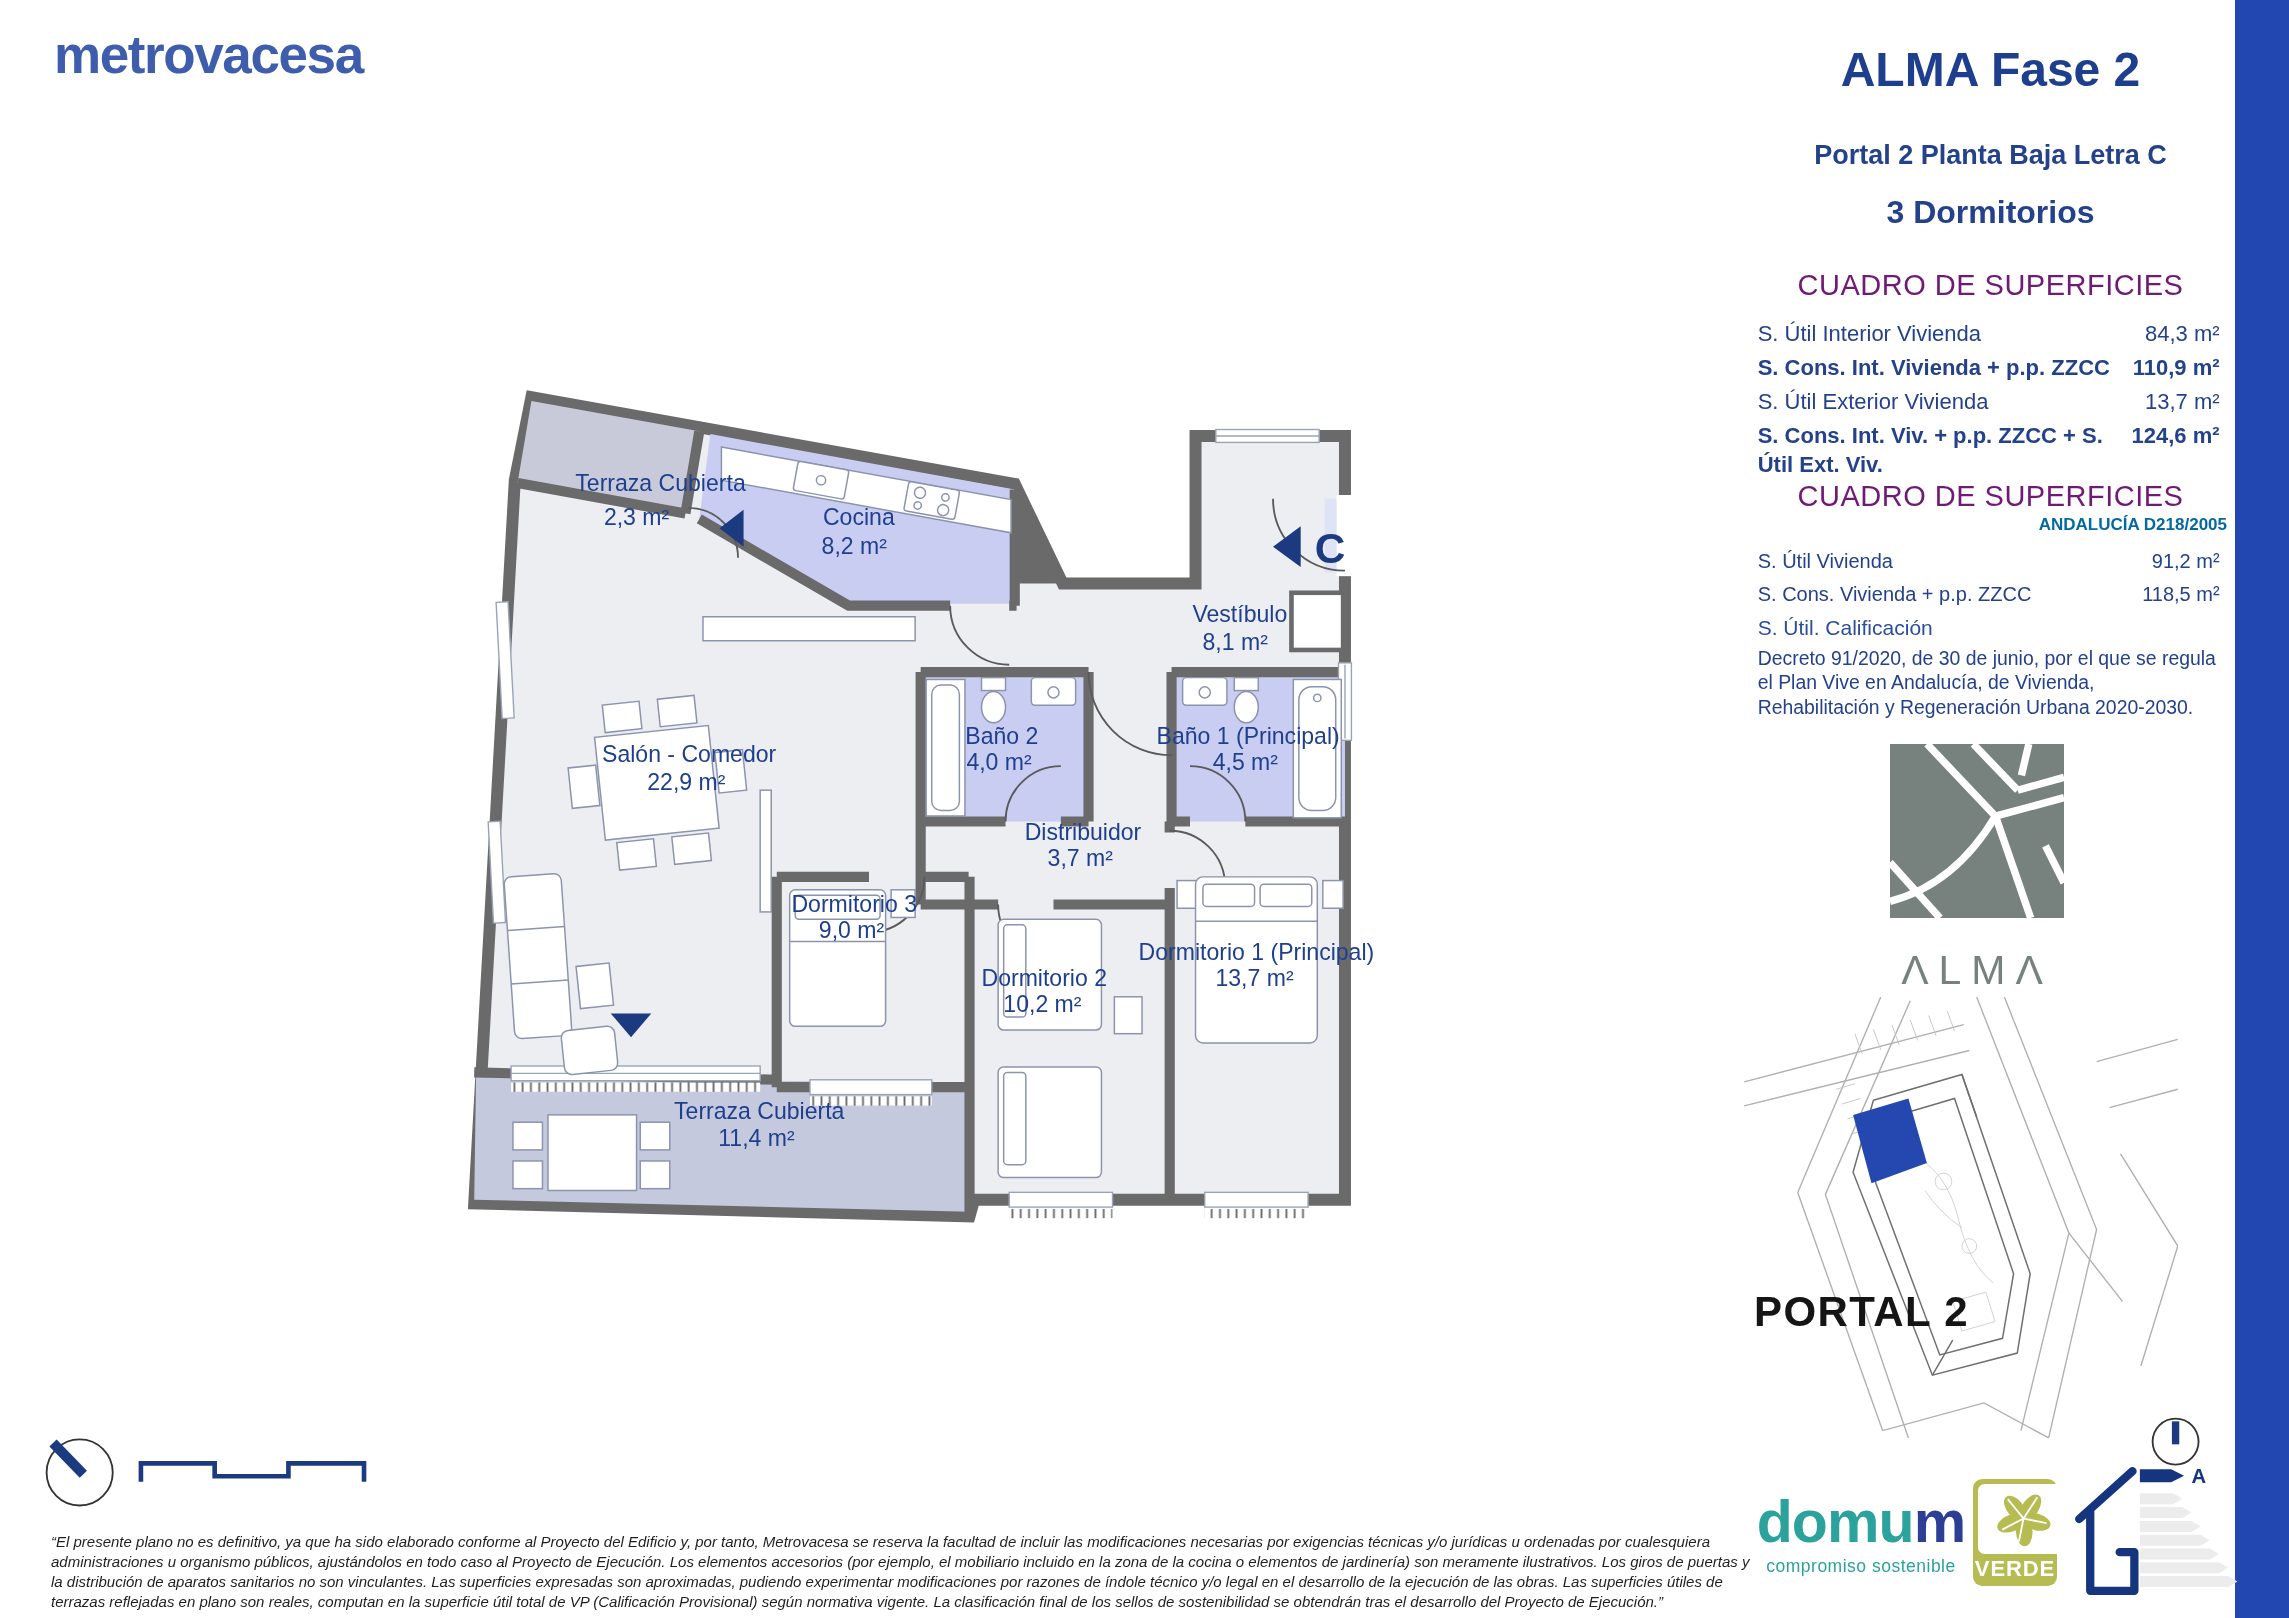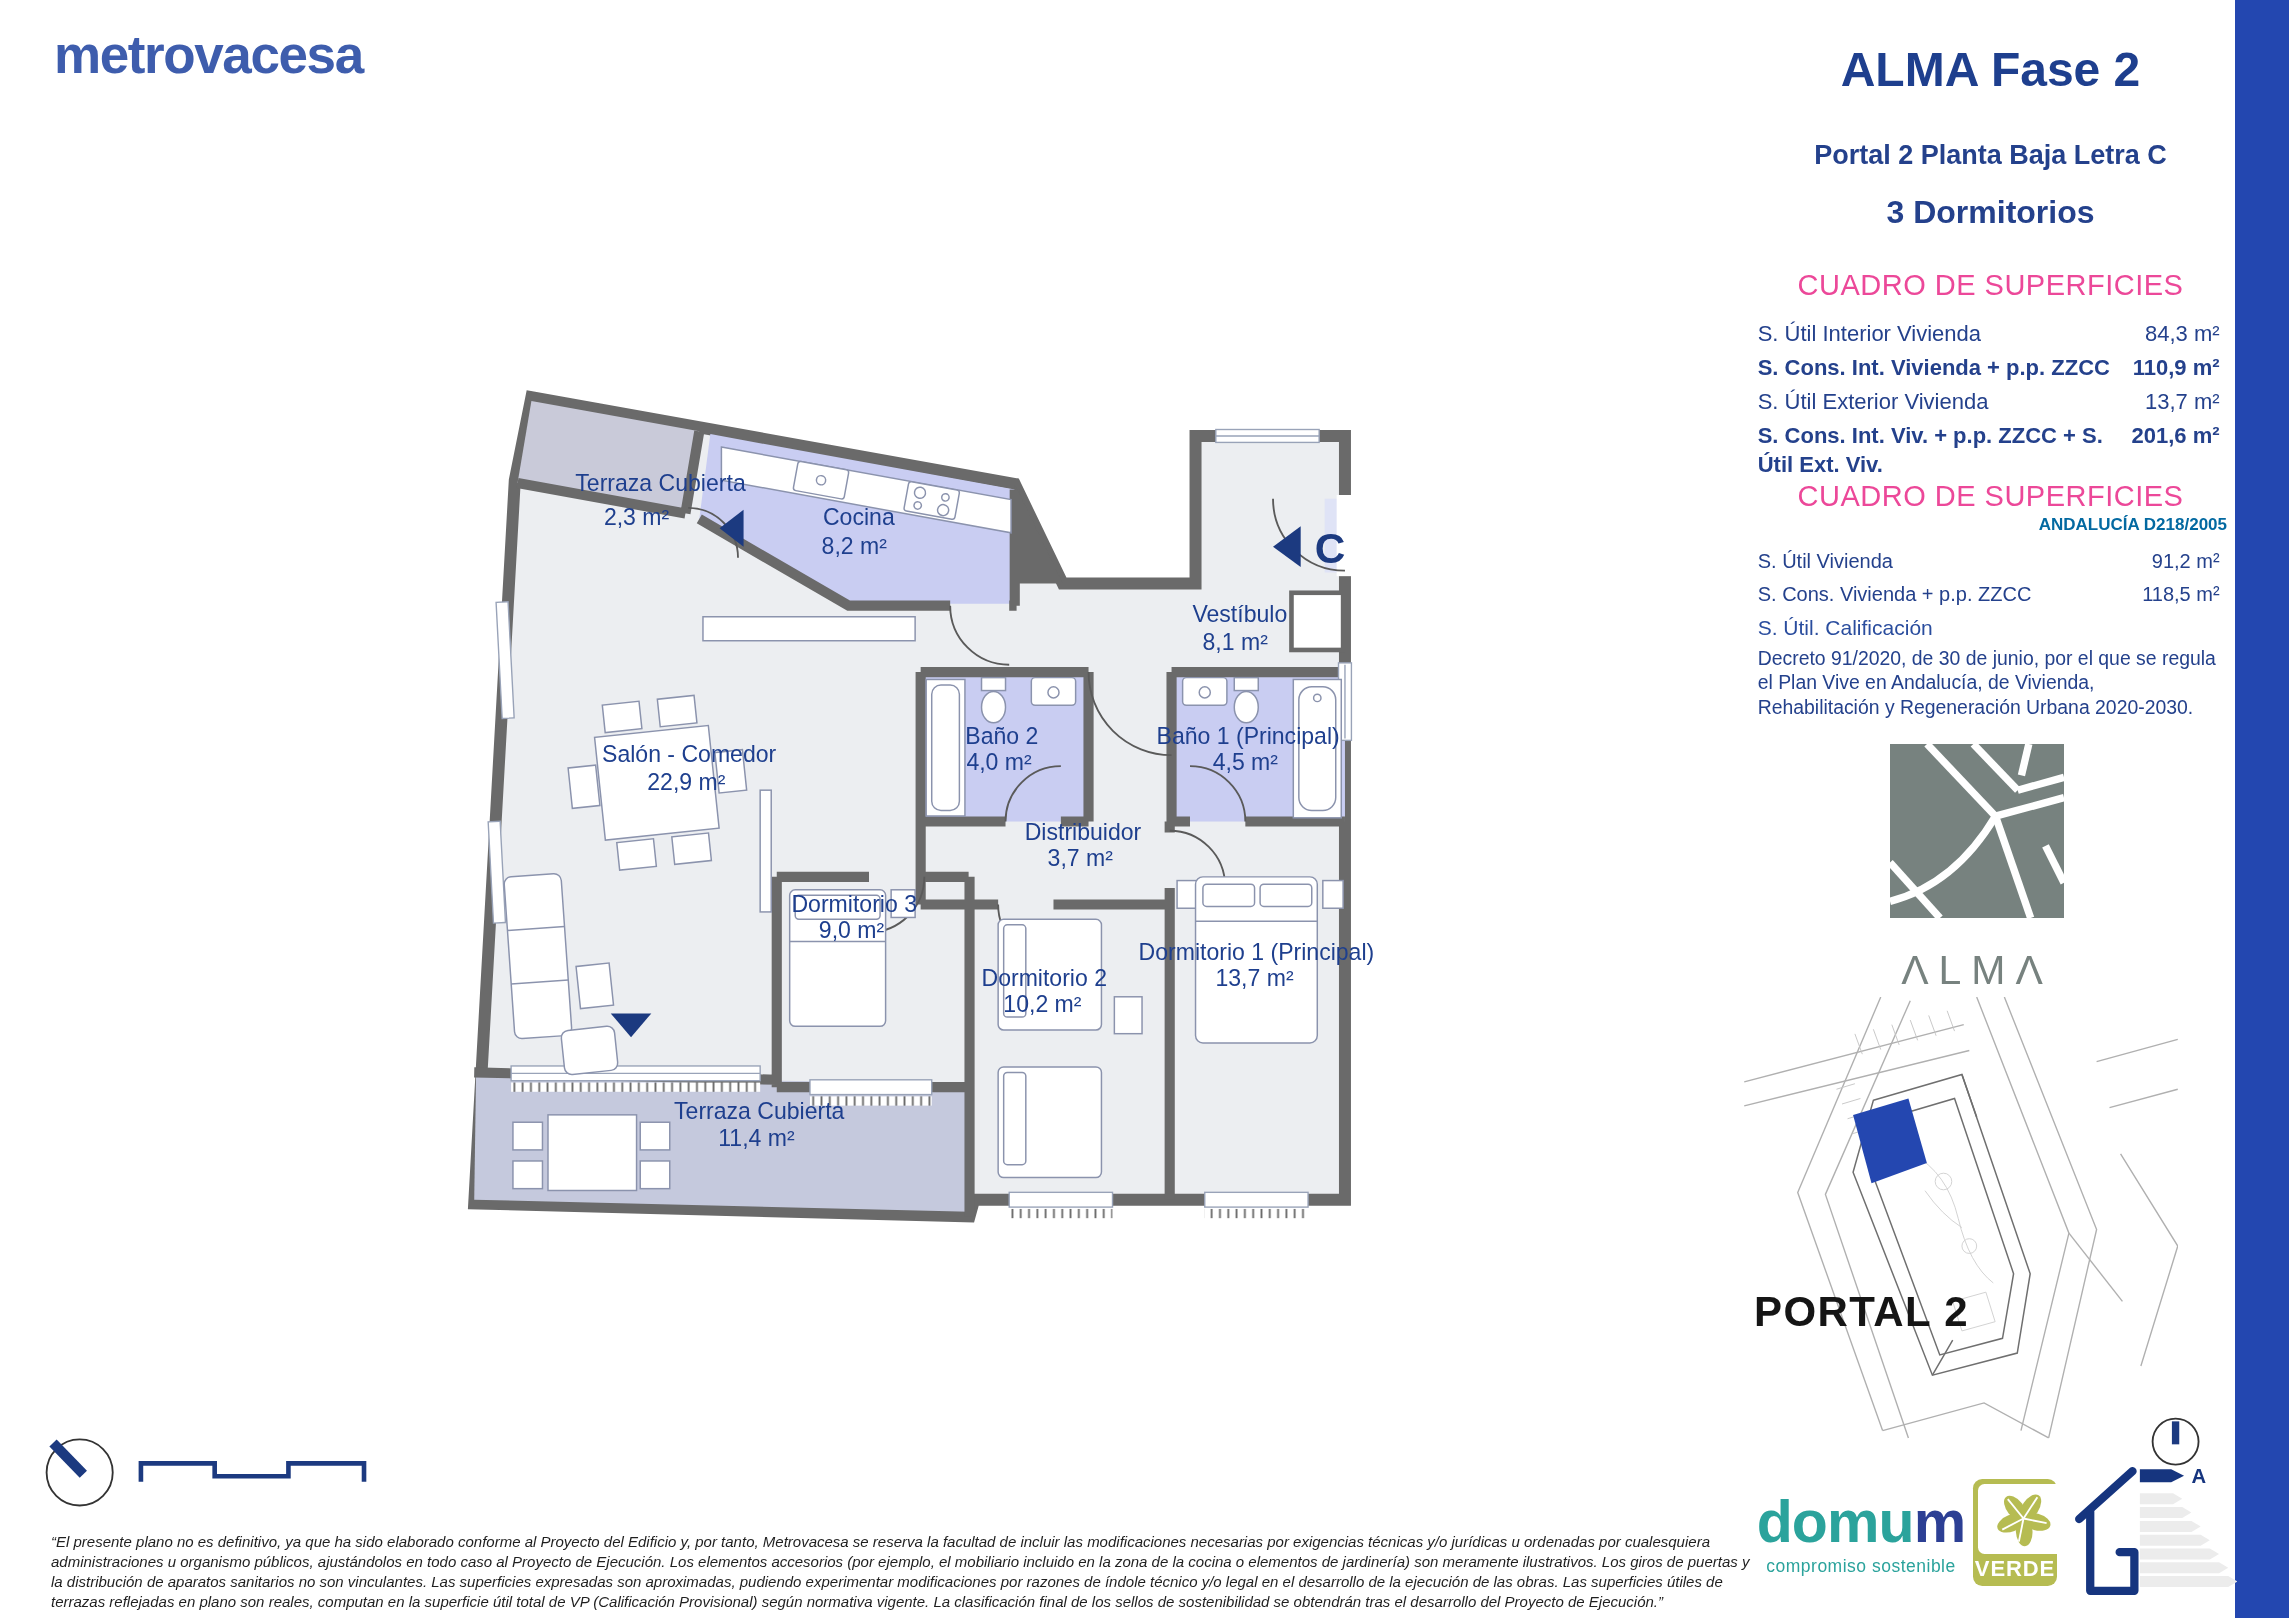--- a/index.html
+++ b/index.html
@@ -9,21 +9,21 @@
   #accent-bar{position:absolute;right:0;top:0;width:55px;height:1619px;background:#2347b0;}
   
   #brand{position:absolute;left:54px;top:24px;font-size:53px;font-weight:bold;
          letter-spacing:-1.4px;color:#3e5dad;}
   
   .rcol{position:absolute;left:1754px;width:473px;}
   #alma-title{top:42px;font-size:48px;font-weight:bold;color:#1e3f8e;text-align:center;}
   #portal-sub{top:140px;font-size:27px;font-weight:bold;color:#24418c;text-align:center;}
   #dorm-type{top:194px;font-size:32px;font-weight:bold;color:#24418c;text-align:center;}
   .cuadro{position:absolute;left:1754px;width:473px;}
-  .cuadro-title{font-size:29px;font-weight:500;letter-spacing:0.5px;color:#ec4899;text-align:center;}
+  .cuadro-title{font-size:29px;font-weight:500;letter-spacing:0.5px;color:#701a75;text-align:center;}
   .cuadro-sub{font-size:17px;font-weight:bold;color:#0369a1;text-align:right;margin-top:1.8px;}
   .srow{display:flex;align-items:flex-start;font-size:22px;line-height:1.3;padding:2.8px 7.4px 2.8px 3.7px;}
   .srow .lbl{flex:1;}
   .srow .val{white-space:nowrap;margin-left:11px;}
   .srow.bold{font-weight:bold;}
   #table1{top:269px;}
   #table1 .rows{margin-top:14.8px;}
   #table2{top:480px;}
   .srow2{display:flex;align-items:flex-start;font-size:20px;line-height:1.25;padding:4.6px 7.4px 3.7px 3.7px;}
   .srow2 .lbl{flex:1;font-weight:500;}
@@ -84,21 +84,21 @@
       <div class="srow bold">
         <span class="lbl">S. Cons. Int. Vivienda + p.p. ZZCC</span>
         <span class="val">110,9 m²</span>
       </div>
       <div class="srow">
         <span class="lbl">S. Útil Exterior Vivienda</span>
         <span class="val">13,7 m²</span>
       </div>
       <div class="srow bold">
         <span class="lbl">S. Cons. Int. Viv. + p.p. ZZCC + S. Útil Ext. Viv.</span>
-        <span class="val">201,6 m²</span>
+        <span class="val">124,6 m²</span>
       </div>
     </div>
   </div>
 
   <div id="table2" class="cuadro">
     <div class="cuadro-title">CUADRO DE SUPERFICIES</div>
     <div class="cuadro-sub">ANDALUCÍA D218/2005</div>
     <div class="rows">
       <div class="srow2">
         <span class="lbl">S. Útil Vivienda</span>

